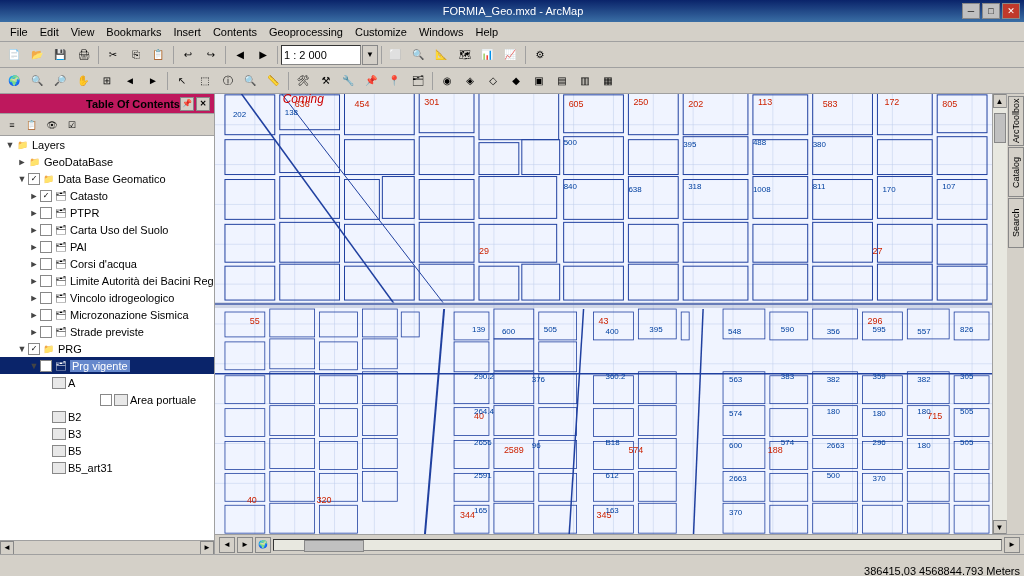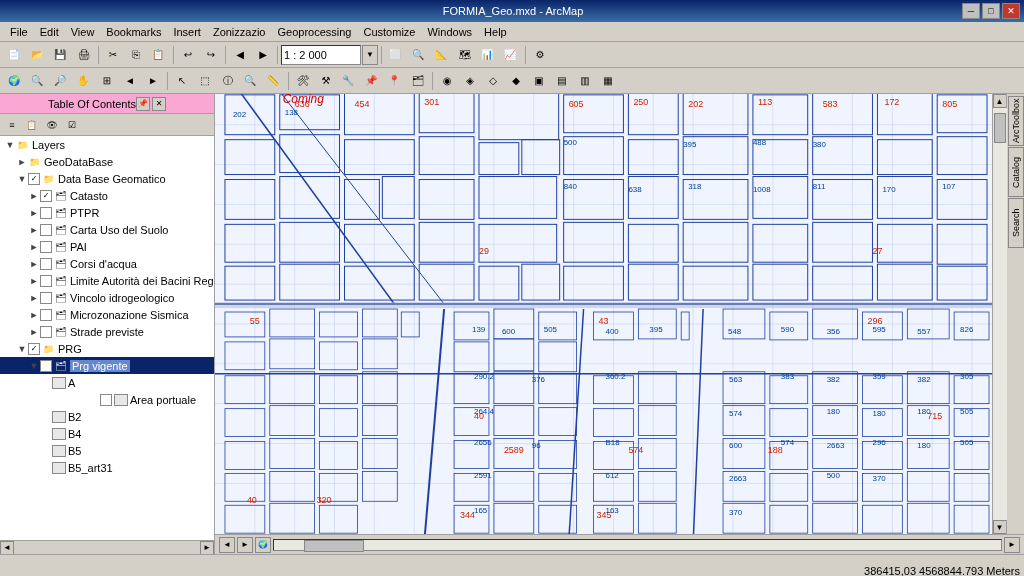--- a/index.html
+++ b/index.html
@@ -89,29 +89,29 @@
     
     .toc-panel {
       width: 215px;
       background: white;
       border-right: 1px solid #a0a0a0;
       display: flex;
       flex-direction: column;
       overflow: hidden;
     }
     .toc-header {
-      background: #f9a8d4;
+      background: #be185d;
       height: 20px;
       display: flex;
       align-items: center;
-      justify-content: center;
+      justify-content: flex-end;
       padding: 0 4px;
       border-bottom: 1px solid #a0a0a0;
       font-size: 11px;
-      font-weight: normal;
+      font-weight: bold;
     }
     .toc-header-controls { display: flex; gap: 2px; }
     .toc-header-btn {
       width: 14px; height: 14px; background: #d4d0c8;
       border: 1px solid #888; display: flex; align-items: center; justify-content: center;
       font-size: 8px; cursor: pointer;
     }
     .toc-toolbar {
       background: #d4d0c8;
       height: 22px;
@@ -291,21 +291,21 @@
     <div class="title-bar-btn close">✕</div>
   </div>
 </div>
 
 <div class="menu-bar">
   <div class="menu-item">File</div>
   <div class="menu-item">Edit</div>
   <div class="menu-item">View</div>
   <div class="menu-item">Bookmarks</div>
   <div class="menu-item">Insert</div>
-  <div class="menu-item">Zonizzazio</div>
+  <div class="menu-item">Contents</div>
   <div class="menu-item">Geoprocessing</div>
   <div class="menu-item">Customize</div>
   <div class="menu-item">Windows</div>
   <div class="menu-item">Help</div>
 </div>
 
 <div class="toolbar">
   <div class="toolbar-btn">📄</div>
   <div class="toolbar-btn">📂</div>
   <div class="toolbar-btn">💾</div>
@@ -478,21 +478,21 @@
           <span class="tree-label">Area portuale</span>
         </div>
         <div class="tree-item" style="padding-left: 40px;">
           <span style="width: 12px; display: inline-block;"></span>
           <span class="legend-box" style="background: rgb(232, 232, 232);"></span>
           <span class="tree-label">B2</span>
         </div>
         <div class="tree-item" style="padding-left: 40px;">
           <span style="width: 12px; display: inline-block;"></span>
           <span class="legend-box" style="background: rgb(232, 232, 232);"></span>
-          <span class="tree-label">B4</span>
+          <span class="tree-label">B3</span>
         </div>
         <div class="tree-item" style="padding-left: 40px;">
           <span style="width: 12px; display: inline-block;"></span>
           <span class="legend-box" style="background: rgb(232, 232, 232);"></span>
           <span class="tree-label">B5</span>
         </div>
         <div class="tree-item" style="padding-left: 40px;">
           <span style="width: 12px; display: inline-block;"></span>
           <span class="legend-box" style="background: rgb(232, 232, 232);"></span>
           <span class="tree-label">B5_art31</span>

